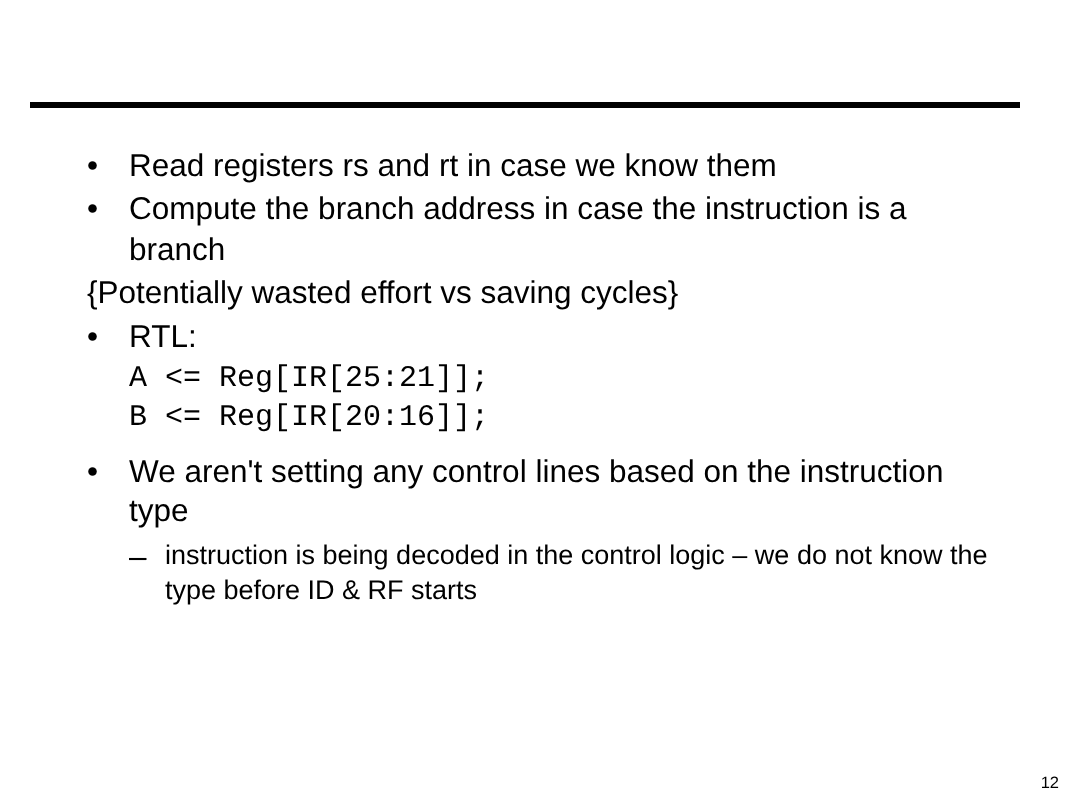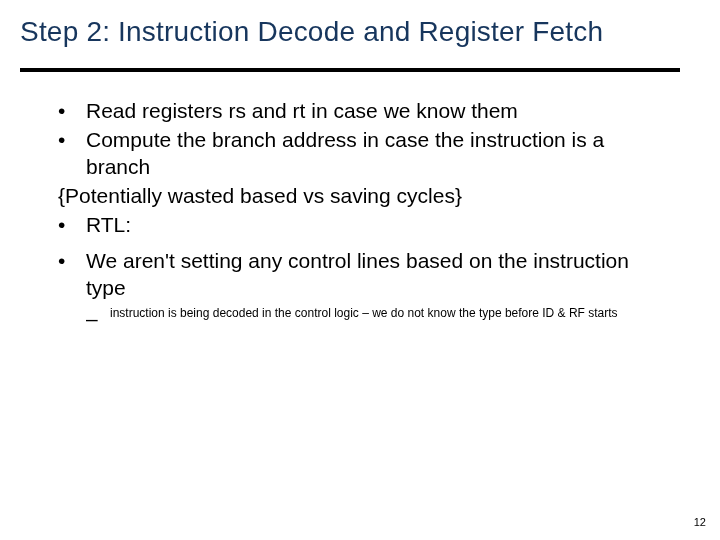--- a/index.html
+++ b/index.html
@@ -71,61 +71,62 @@
   }
   .sub {
     margin-left: 28px;
     margin-top: 4px;
   }
   .sub .row .bullet-col {
     width: 24px;
     flex: 0 0 24px;
   }
   .sub .text-col {
-    font-size: 12px;
+    font-size: 18px;
   }
   .gap-top {
     margin-top: 10px;
   }
   .pagenum {
     position: absolute;
     right: 14px;
     bottom: 12px;
     font-size: 11px;
     color: #000;
     text-align: center;
   }
 </style>
 </head>
 <body>
 
 <div class="slide">
 
-  <div class="title">Step 2:  Instruction Decode and Register Fetch</div>
   <div class="hr"></div>
 
   <div class="body">
 
     <div class="row">
       <div class="bullet-col"><span class="bullet">•</span></div>
       <div class="text-col">Read registers rs and rt in case we know them</div>
     </div>
 
     <div class="row">
       <div class="bullet-col"><span class="bullet">•</span></div>
       <div class="text-col">Compute the branch address in case the instruction is a branch</div>
     </div>
 
-    <div class="brace-line">{Potentially wasted based vs saving cycles}</div>
+    <div class="brace-line">{Potentially wasted effort vs saving cycles}</div>
 
     <div class="row">
       <div class="bullet-col"><span class="bullet">•</span></div>
       <div class="text-col">RTL:</div>
     </div>
 
+    <div class="code-block">A &lt;= Reg[IR[25:21]];</div>
+    <div class="code-block">B &lt;= Reg[IR[20:16]];</div>
 
     <div class="row gap-top">
       <div class="bullet-col"><span class="bullet">•</span></div>
       <div class="text-col">We aren't setting any control lines based on the instruction type</div>
     </div>
 
     <div class="sub">
       <div class="row">
         <div class="bullet-col"><span class="bullet">–</span></div>
         <div class="text-col">instruction is being decoded in the control logic – we do not know the type before ID &amp; RF starts</div>

